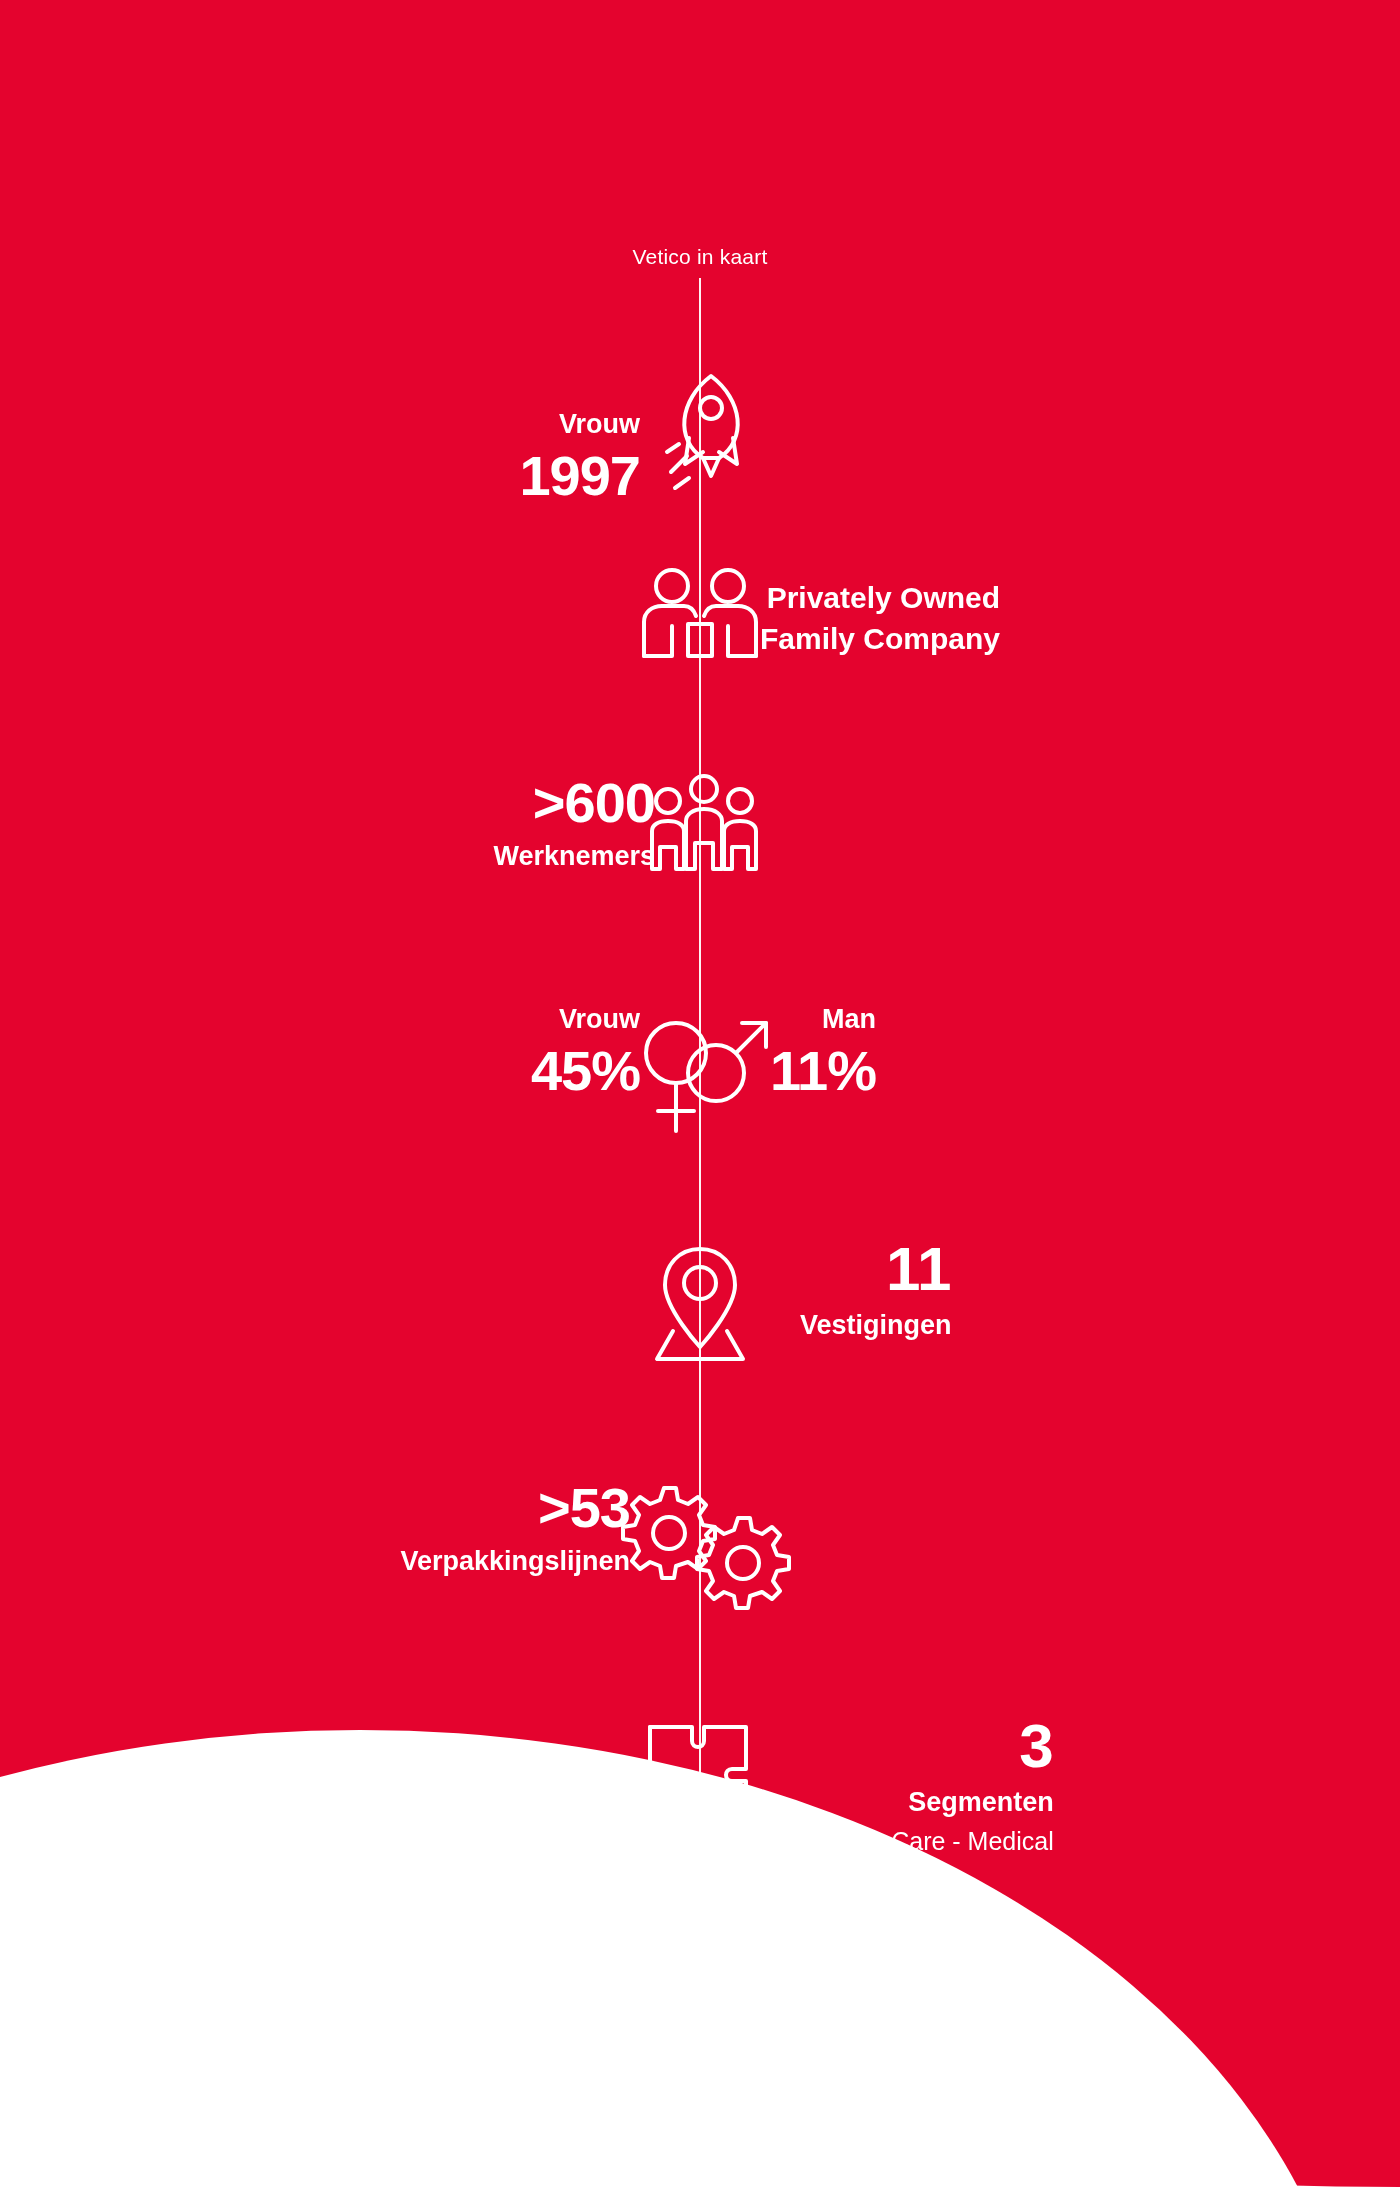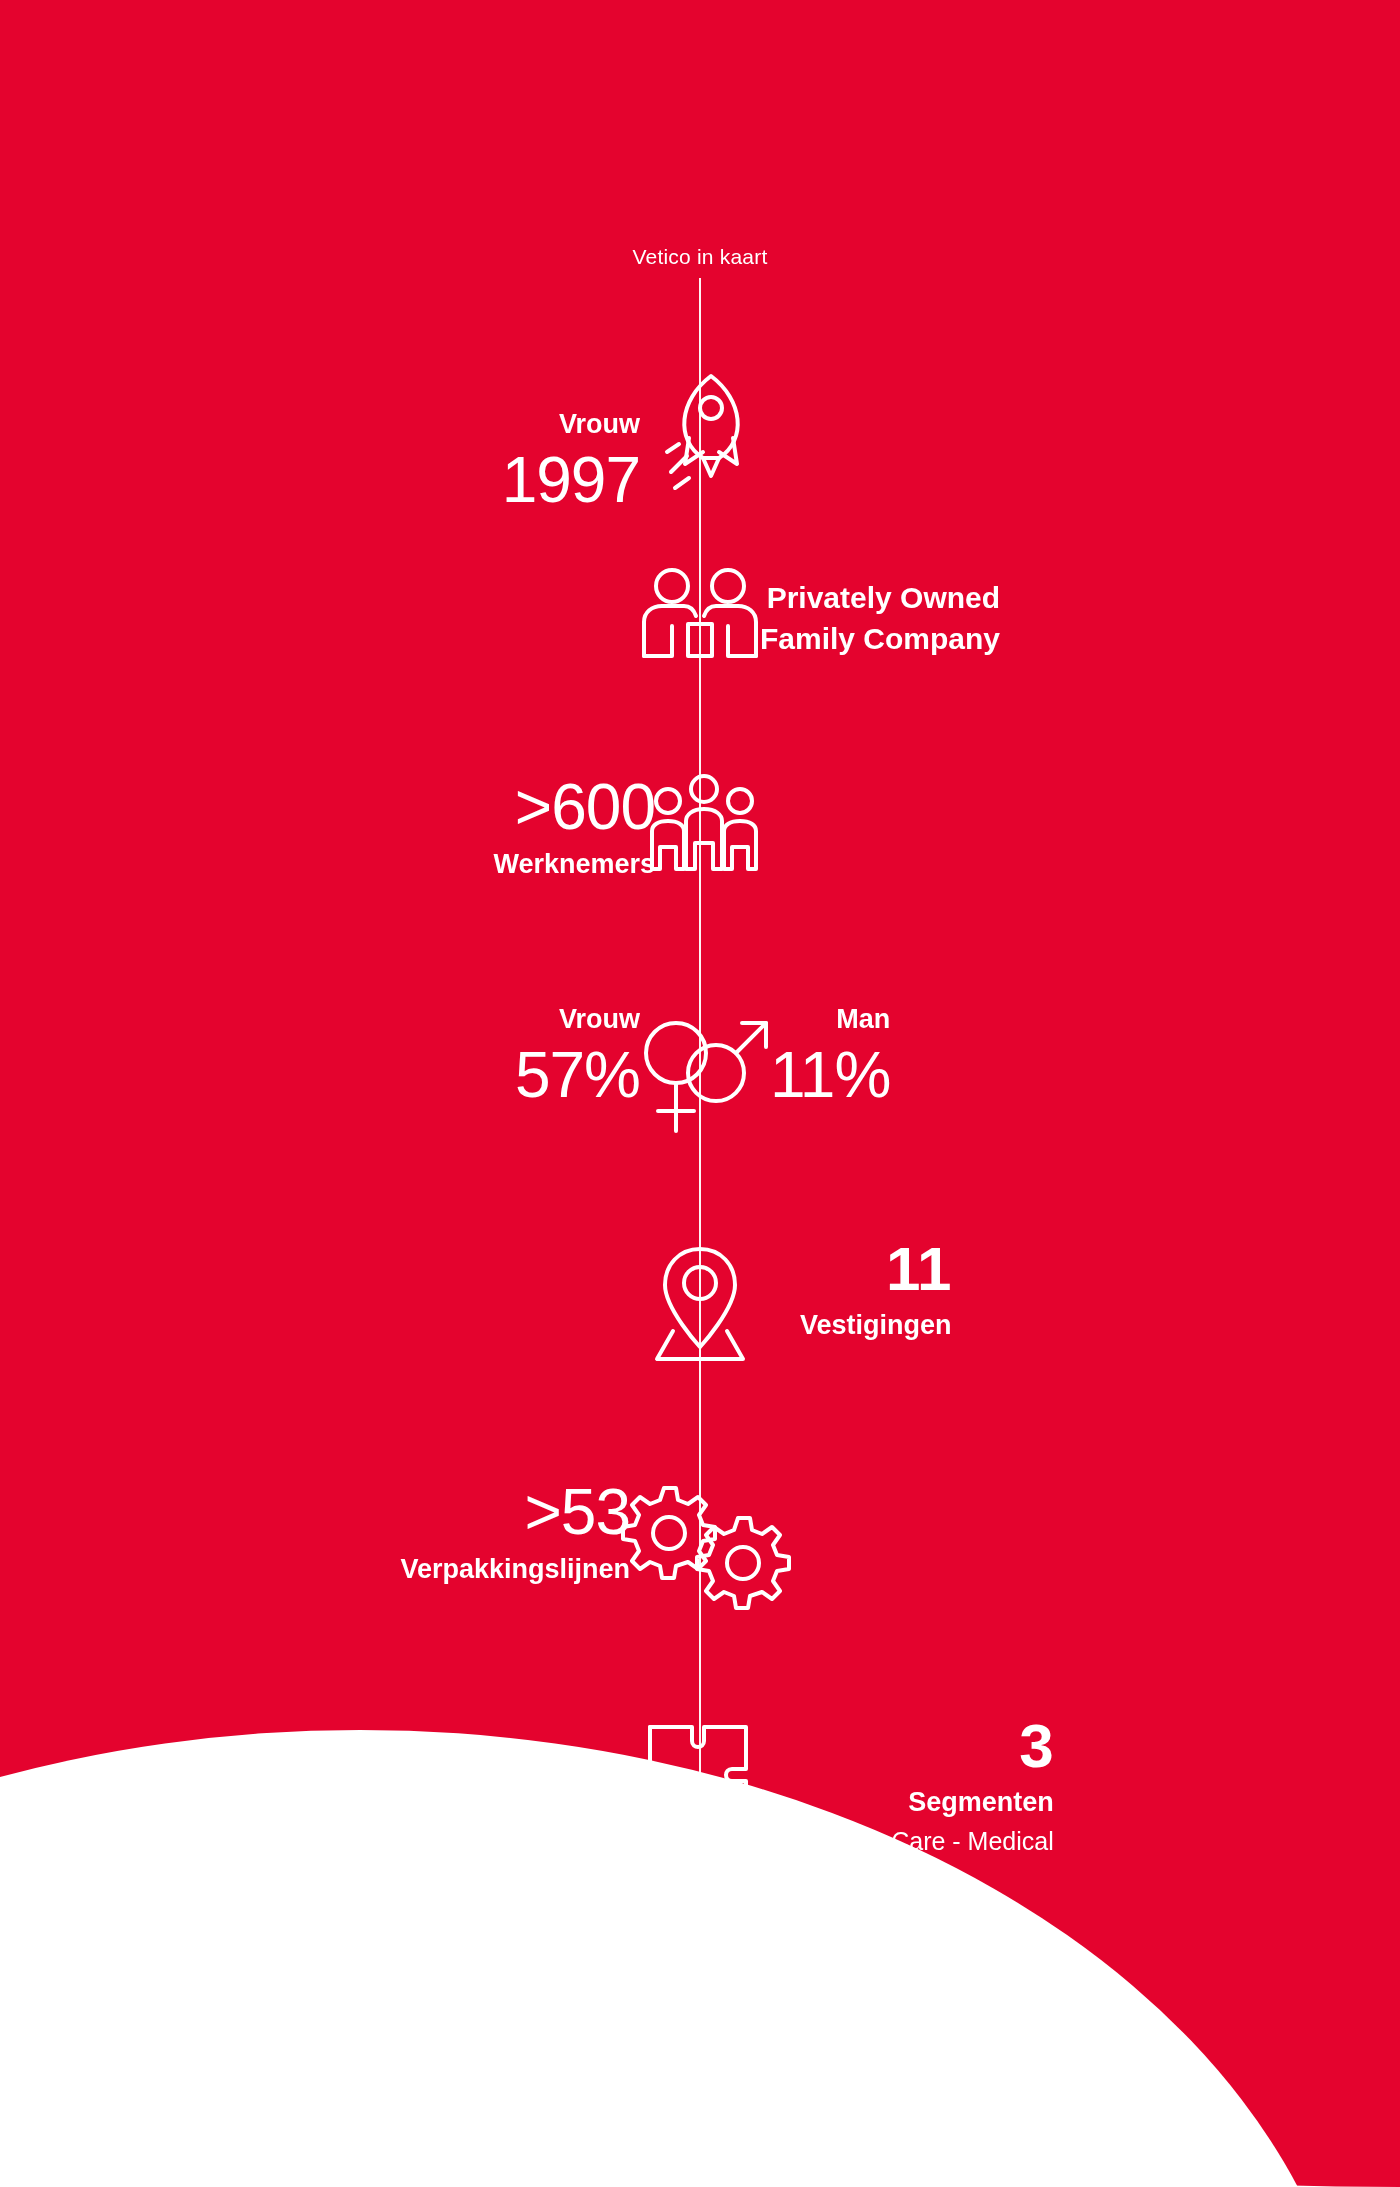--- a/index.html
+++ b/index.html
@@ -86,22 +86,22 @@
     left: 760px;
     text-align: right;
     color: #ffffff;
   }
   .small-label {
     font-size: 27px;
     font-weight: 700;
     line-height: 1.1;
   }
   .big-number {
-    font-size: 64px;
-    font-weight: 400;
+    font-size: 56px;
+    font-weight: 700;
     line-height: 1.0;
     letter-spacing: -1px;
   }
   .med-number {
     font-size: 62px;
     font-weight: 700;
     line-height: 1.0;
   }
   .body-bold {
     font-size: 30px;
@@ -184,21 +184,21 @@
           <path d="M18 104 L18 66 C18 60 24 56 34 56 C44 56 50 60 50 66 L50 104 L42 104 L42 82 L26 82 L26 104 Z"></path>
           <path d="M90 104 L90 66 C90 60 96 56 106 56 C116 56 122 60 122 66 L122 104 L114 104 L114 82 L98 82 L98 104 Z"></path>
           <path d="M52 104 L52 56 C52 50 58 44 70 44 C82 44 88 50 88 56 L88 104 L79 104 L79 78 L61 78 L61 104 Z"></path>
         </svg>
       </div>
     </div>
 
     <div class="row" style="top:1060px;">
       <div class="txt-left" style="top:-55px; right:760px;">
         <div class="small-label">Vrouw</div>
-        <div class="big-number" style="margin-top:8px;">57%</div>
+        <div class="big-number" style="margin-top:8px;">45%</div>
       </div>
       <div class="icon" style="top:-55px;">
         <svg width="160" height="140" viewBox="0 0 160 140" fill="none" stroke="#ffffff" stroke-width="4" stroke-linecap="round" stroke-linejoin="round">
           <circle cx="56" cy="48" r="30"></circle>
           <path d="M56 78 L56 126"></path>
           <path d="M38 106 L74 106"></path>
           <circle cx="96" cy="68" r="28"></circle>
           <path d="M116 48 L146 18"></path>
           <path d="M122 18 L146 18 L146 42"></path>
         </svg>

